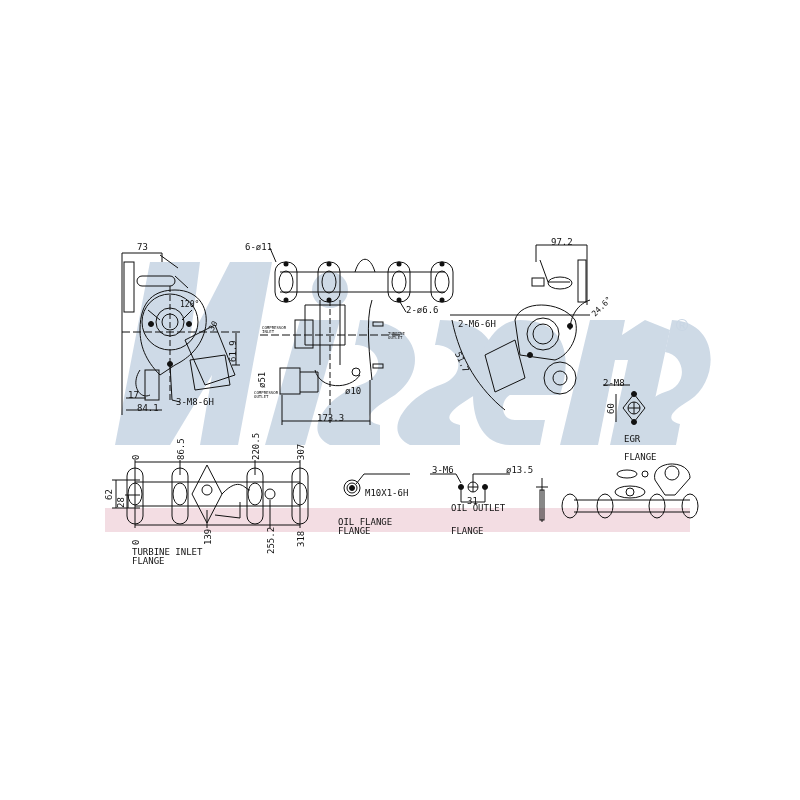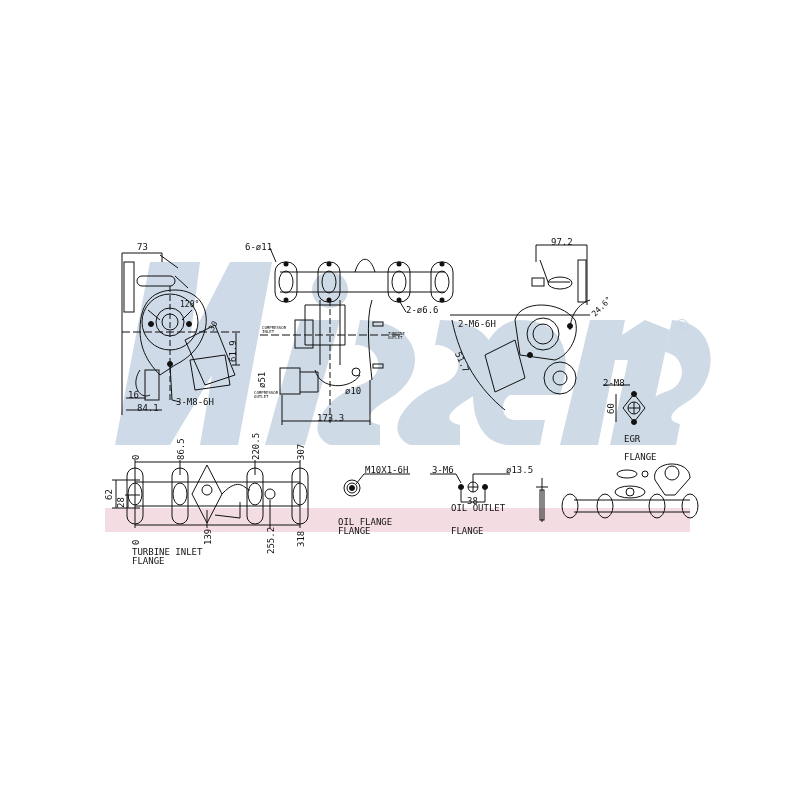--- a/index.html
+++ b/index.html
@@ -205,21 +205,21 @@
       <circle cx="645" cy="474" r="3"></circle>
       <path d="M655 480 C 650 460 690 458 690 478 L 675 495 L 665 495 Z"></path>
       <circle cx="672" cy="473" r="7"></circle>
     </g>
   </svg>
 
   <div class="lbl" style="left:137px;top:242px">73</div>
   <div class="lbl" style="left:180px;top:300px;font-size:8px">120°</div>
   <div class="lbl rot" style="left:207px;top:328px;transform:rotate(-60deg);font-size:8px">30</div>
   <div class="lbl rot" style="left:228px;top:362px;transform:rotate(-90deg)">61.9</div>
-  <div class="lbl" style="left:128px;top:390px">16</div>
+  <div class="lbl" style="left:128px;top:390px">17</div>
   <div class="lbl" style="left:137px;top:403px">84.1</div>
   <div class="lbl" style="left:176px;top:397px">3-M8-6H</div>
 
   <div class="lbl" style="left:245px;top:242px">6-ø11</div>
   <div class="lbl" style="left:406px;top:305px">2-ø6.6</div>
   <div class="lbl rot" style="left:257px;top:388px;transform:rotate(-90deg)">ø51</div>
   <div class="lbl" style="left:345px;top:386px">ø10</div>
   <div class="lbl" style="left:317px;top:413px">173.3</div>
   <div class="lbl" style="left:262px;top:326px;font-size:4px;line-height:4px;width:30px;white-space:normal">COMPRESSOR INLET</div>
   <div class="lbl" style="left:388px;top:332px;font-size:4px;line-height:4px;width:24px;white-space:normal">TURBINE OUTLET</div>
@@ -241,22 +241,22 @@
   <div class="lbl rot" style="left:296px;top:460px;transform:rotate(-90deg)">307</div>
   <div class="lbl rot" style="left:131px;top:545px;transform:rotate(-90deg)">0</div>
   <div class="lbl rot" style="left:203px;top:545px;transform:rotate(-90deg)">139</div>
   <div class="lbl rot" style="left:266px;top:554px;transform:rotate(-90deg)">255.2</div>
   <div class="lbl rot" style="left:296px;top:547px;transform:rotate(-90deg)">318</div>
   <div class="lbl rot" style="left:104px;top:500px;transform:rotate(-90deg)">62</div>
   <div class="lbl rot" style="left:116px;top:508px;transform:rotate(-90deg)">28</div>
   <div class="lbl" style="left:132px;top:547px">TURBINE INLET</div>
   <div class="lbl" style="left:132px;top:556px">FLANGE</div>
 
-  <div class="lbl" style="left:365px;top:465px">M10X1-6H</div>
+  <div class="lbl" style="left:365px;top:488px">M10X1-6H</div>
   <div class="lbl" style="left:338px;top:517px">OIL FLANGE</div>
   <div class="lbl" style="left:338px;top:526px">FLANGE</div>
 
   <div class="lbl" style="left:432px;top:465px">3-M6</div>
   <div class="lbl" style="left:506px;top:465px">ø13.5</div>
-  <div class="lbl" style="left:467px;top:496px">38</div>
+  <div class="lbl" style="left:467px;top:496px">31</div>
   <div class="lbl" style="left:451px;top:503px">OIL OUTLET</div>
   <div class="lbl" style="left:451px;top:526px">FLANGE</div>
 </div>
 
 </body></html>

